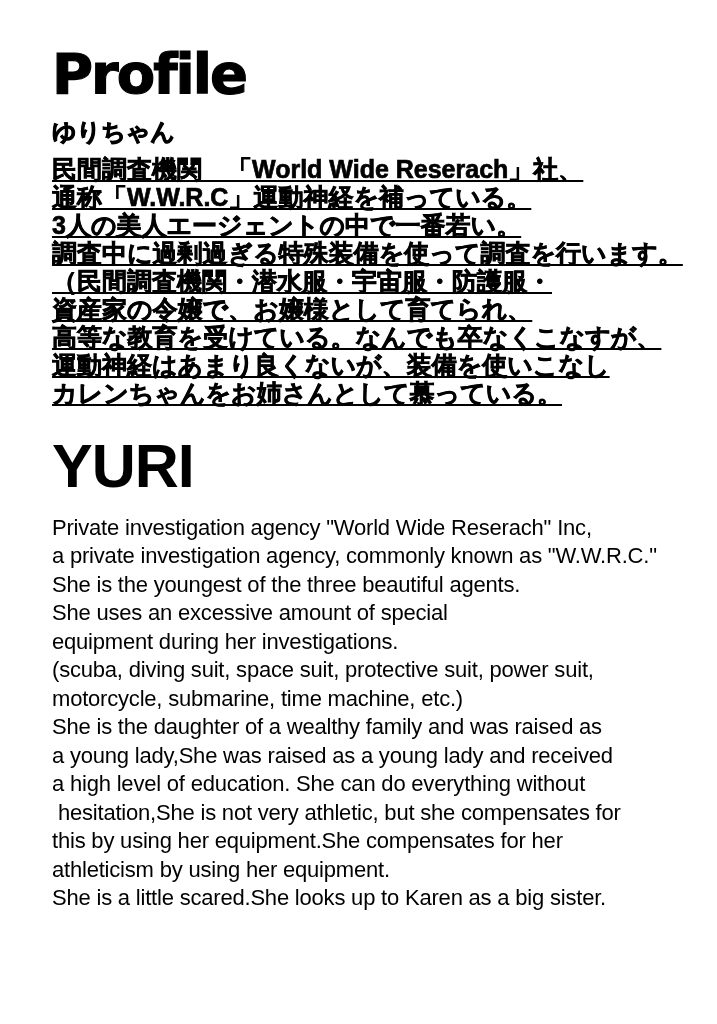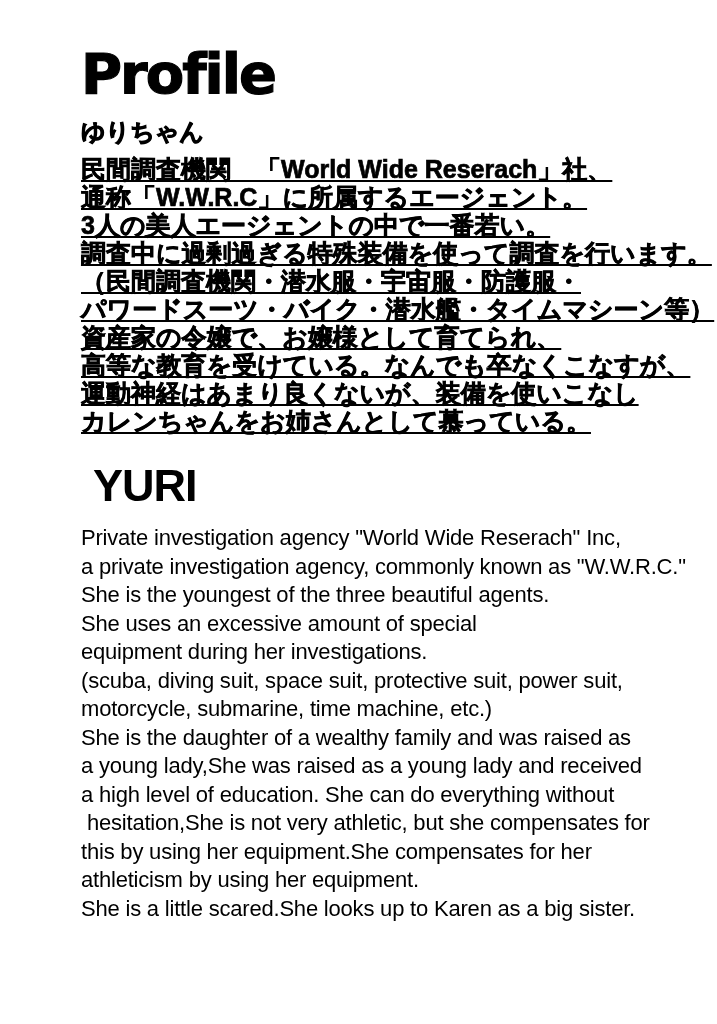--- a/index.html
+++ b/index.html
@@ -11,21 +11,21 @@
     height: 1024px;
     background: #ffffff;
     color: #000000;
     font-family: "Liberation Sans", sans-serif;
     overflow: hidden;
   }
   .page {
     box-sizing: border-box;
     width: 588px;
     height: 1024px;
-    padding: 46px 10px 0 81px;
+    padding: 46px 10px 0 52px;
   }
   .page-title {
     margin: 0 0 16px 0;
     font-family: "DejaVu Sans", sans-serif;
     font-size: 56px;
     line-height: 1.0;
     font-weight: 900;
     letter-spacing: -2px;
     -webkit-text-stroke: 1.2px #000;
   }
@@ -43,22 +43,22 @@
   }
   .jp-line {
     font-size: 25px;
     line-height: 28px;
     font-weight: 900;
     -webkit-text-stroke: 0.7px #000;
     letter-spacing: 0px;
     white-space: pre;
   }
   .en-heading {
-    margin: 26px 0 14px 12px;
-    font-size: 45px;
+    margin: 26px 0 14px 0;
+    font-size: 61px;
     line-height: 1.1;
     font-weight: bold;
     letter-spacing: -1px;
   }
   .en-line {
     font-size: 22px;
     line-height: 28.5px;
     font-weight: 400;
     letter-spacing: -0.2px;
     white-space: pre;
@@ -68,25 +68,24 @@
 <body style="background: rgb(255, 255, 255); color: rgb(0, 0, 0);">
 
 <div class="page">
 
   <h1 class="page-title">Profile</h1>
 
   <section>
     <h2 class="jp-heading">ゆりちゃん</h2>
     <div class="jp-lines">
       <div class="jp-line">民間調査機関　「World Wide Reserach」社、</div>
-      <div class="jp-line">通称「W.W.R.C」に所属するエージェント。</div>
+      <div class="jp-line">通称「W.W.R.C」運動神経を補っている。</div>
       <div class="jp-line">3人の美人エージェントの中で一番若い。</div>
       <div class="jp-line">調査中に過剰過ぎる特殊装備を使って調査を行います。</div>
       <div class="jp-line">（民間調査機関・潜水服・宇宙服・防護服・</div>
-      <div class="jp-line">パワードスーツ・バイク・潜水艦・タイムマシーン等）</div>
       <div class="jp-line">資産家の令嬢で、お嬢様として育てられ、</div>
       <div class="jp-line">高等な教育を受けている。なんでも卒なくこなすが、</div>
       <div class="jp-line">運動神経はあまり良くないが、装備を使いこなし</div>
       <div class="jp-line">カレンちゃんをお姉さんとして慕っている。</div>
     </div>
   </section>
 
   <section>
     <h2 class="en-heading">YURI</h2>
     <div>

